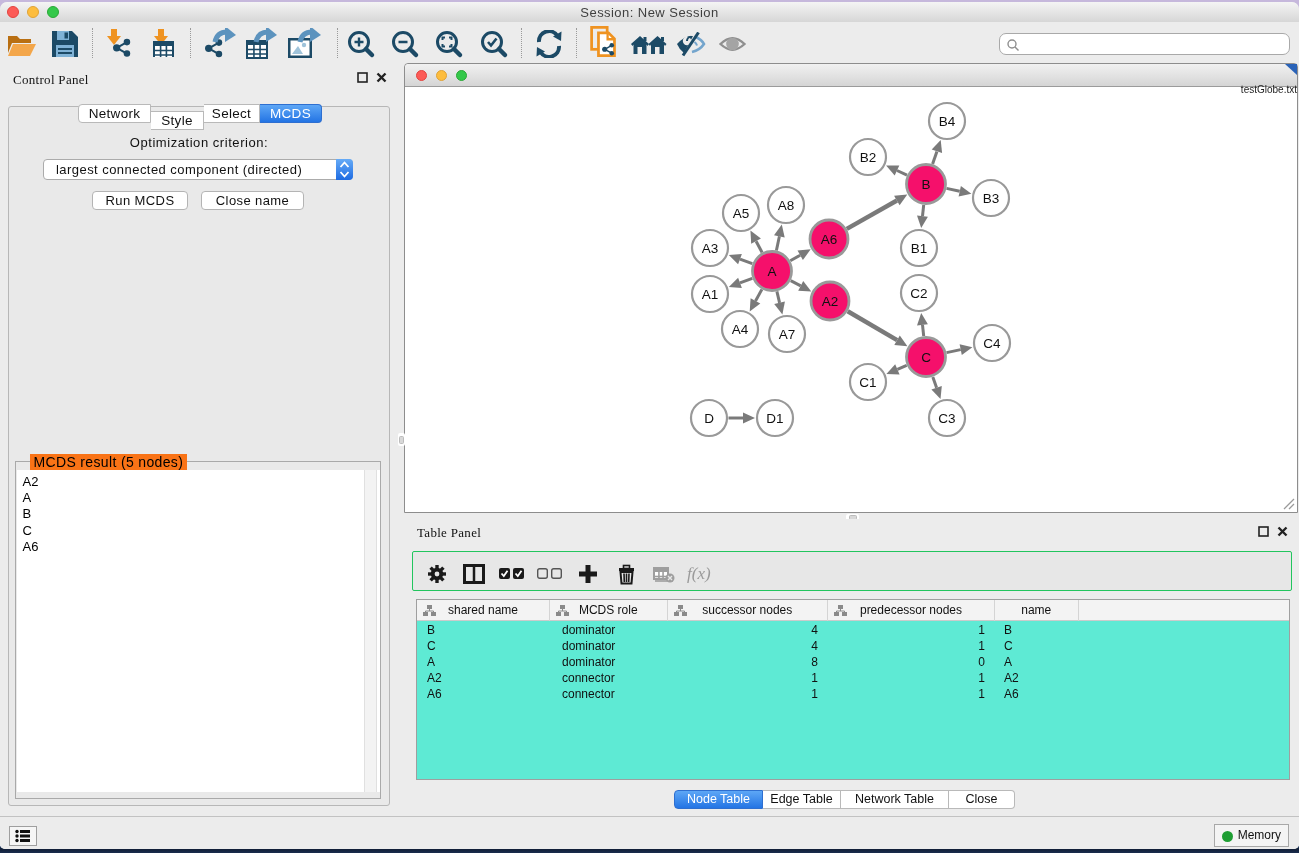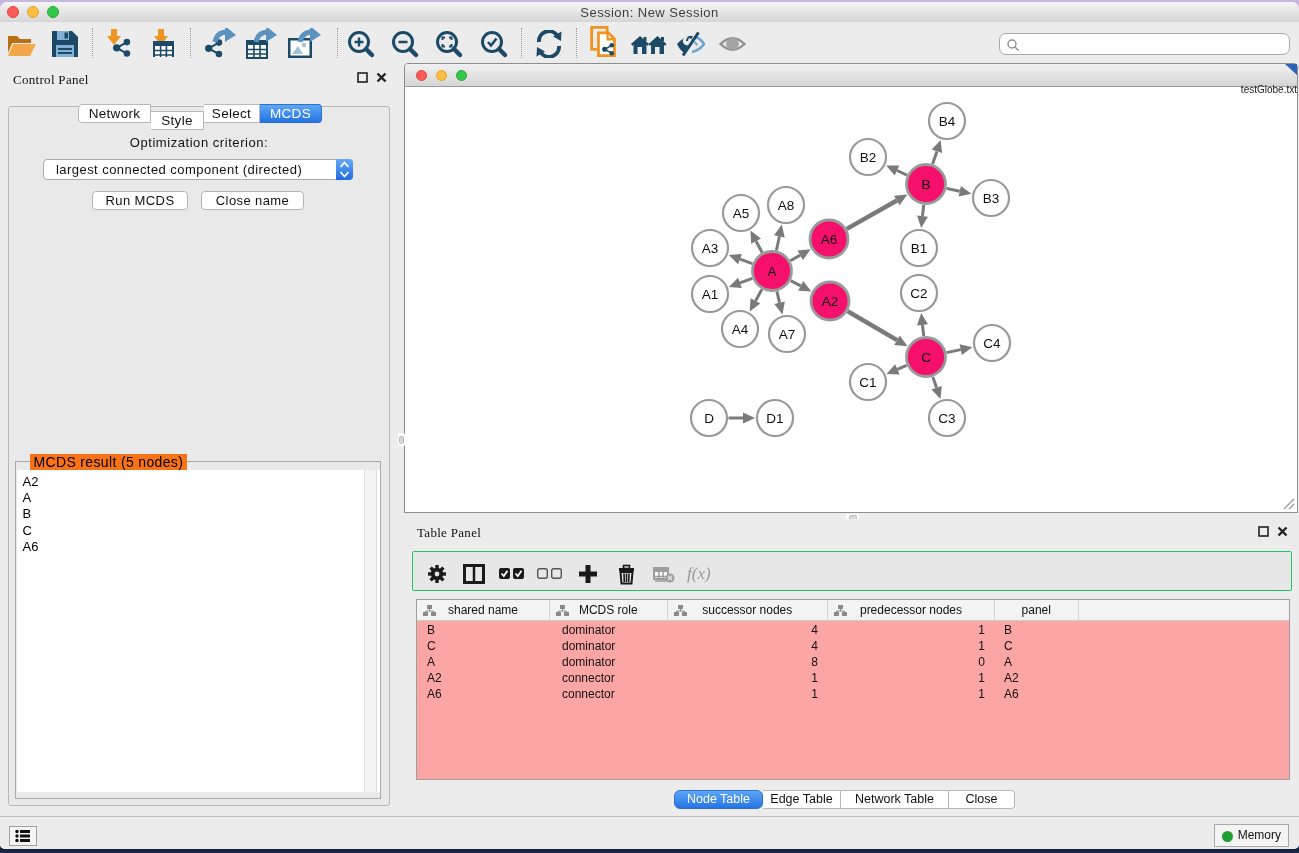--- a/index.html
+++ b/index.html
@@ -57,21 +57,21 @@
   background:#fff; border:1px solid #8d8d8d; border-radius:4px 4px 0 0; }
 #ntitle { position:absolute; left:0; top:0; width:100%; height:23px;
   background:linear-gradient(#f1f1f1,#d5d5d5); border-bottom:1px solid #9b9b9b;
   border-radius:4px 4px 0 0; }
 #ntitle .t { position:absolute; top:20px; width:100%; text-align:right; font-size:10px; color:#222; }
 
 #tpanel { position:absolute; left:403px; top:517px; width:896px; height:297px; background:#ececec; }
 #ttools { position:absolute; left:9px; top:32px; width:880px; height:40px;
   background:#e7e7e7; border:1px solid #22c55e; border-radius:2px; }
 #ttable { position:absolute; left:13px; top:80px; width:874px; height:181px;
-  background:#fca5a5; border:1px solid #9f9f9f; }
+  background:#5eead4; border:1px solid #9f9f9f; }
 #thead { position:absolute; left:0; top:0; width:872px; height:21px;
   background:#f3f3f3; border-bottom:1px solid #cbcbcb; font-size:12px; }
 #thead .hc { position:absolute; top:0; height:21px; border-right:1px solid #d4d4d4;
   text-align:center; line-height:21px; color:#111; }
 .trow { position:absolute; width:100%; height:16px; font-size:12px; line-height:16px; color:#111; }
 .trow span { position:absolute; }
 
 #status { position:absolute; left:0; top:814px; width:100%; height:33px;
   border-top:1px solid #c2c2c2; background:#ececec; }
 #memory { position:absolute; right:10px; top:7px; width:75px; height:23px; background:#f4f4f4;
@@ -476,21 +476,21 @@
               </g>
             </svg>successor nodes</div>
         <div class="hc" style="left:411px; width:167px;"><svg style="position:absolute; left:6px; top:5px;" width="13" height="11">
               <g fill="#8a8a8a">
                 <rect x="4" y="0" width="5" height="4"></rect>
                 <rect x="0" y="7" width="5" height="4"></rect>
                 <rect x="8" y="7" width="5" height="4"></rect>
                 <path d="M6.5 4 V6 M2.5 7 V6 H10.5 V7" fill="none" stroke="#8a8a8a" stroke-width="1"></path>
               </g>
             </svg>predecessor nodes</div>
-        <div class="hc" style="left:578px; width:83.5px;">panel</div>
+        <div class="hc" style="left:578px; width:83.5px;">name</div>
       </div>
       <div class="trow" style="top:22px;">
           <span style="left:10px;">B</span>
           <span style="left:145px;">dominator</span>
           <span style="left:250px; width:151px; text-align:right;">4</span>
           <span style="left:411px; width:157px; text-align:right;">1</span>
           <span style="left:587px;">B</span>
         </div>
       <div class="trow" style="top:38px;">
           <span style="left:10px;">C</span>
@@ -515,21 +515,21 @@
         </div>
       <div class="trow" style="top:86px;">
           <span style="left:10px;">A6</span>
           <span style="left:145px;">connector</span>
           <span style="left:250px; width:151px; text-align:right;">1</span>
           <span style="left:411px; width:157px; text-align:right;">1</span>
           <span style="left:587px;">A6</span>
         </div>
     </div>
     <div class="seg" style="left:271px; top:271px; font-size:12.5px;">
-      <div style="width:89px;border-radius:6px;" class="sel">Node Table</div>
+      <div style="width:89px;" class="sel">Node Table</div>
       <div style="width:78px;">Edge Table</div>
       <div style="width:108px;">Network Table</div>
       <div style="width:66px;">Close</div>
     </div>
   </div>
 
   <div id="status">
     <div id="listbtn">
       <svg width="26" height="18" style="position:absolute;left:0;top:0;">
         <circle cx="7" cy="4.5" r="1.7" fill="#111"></circle>

